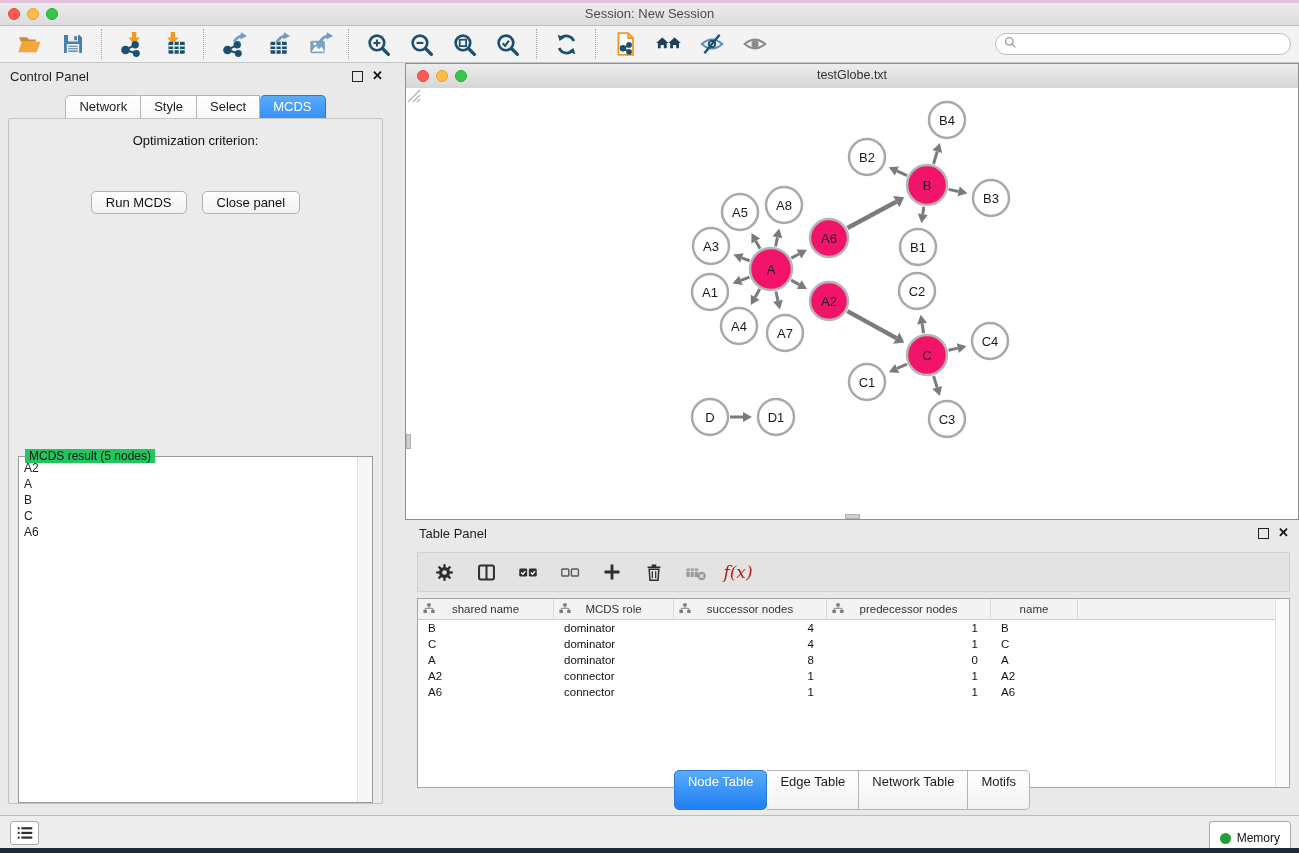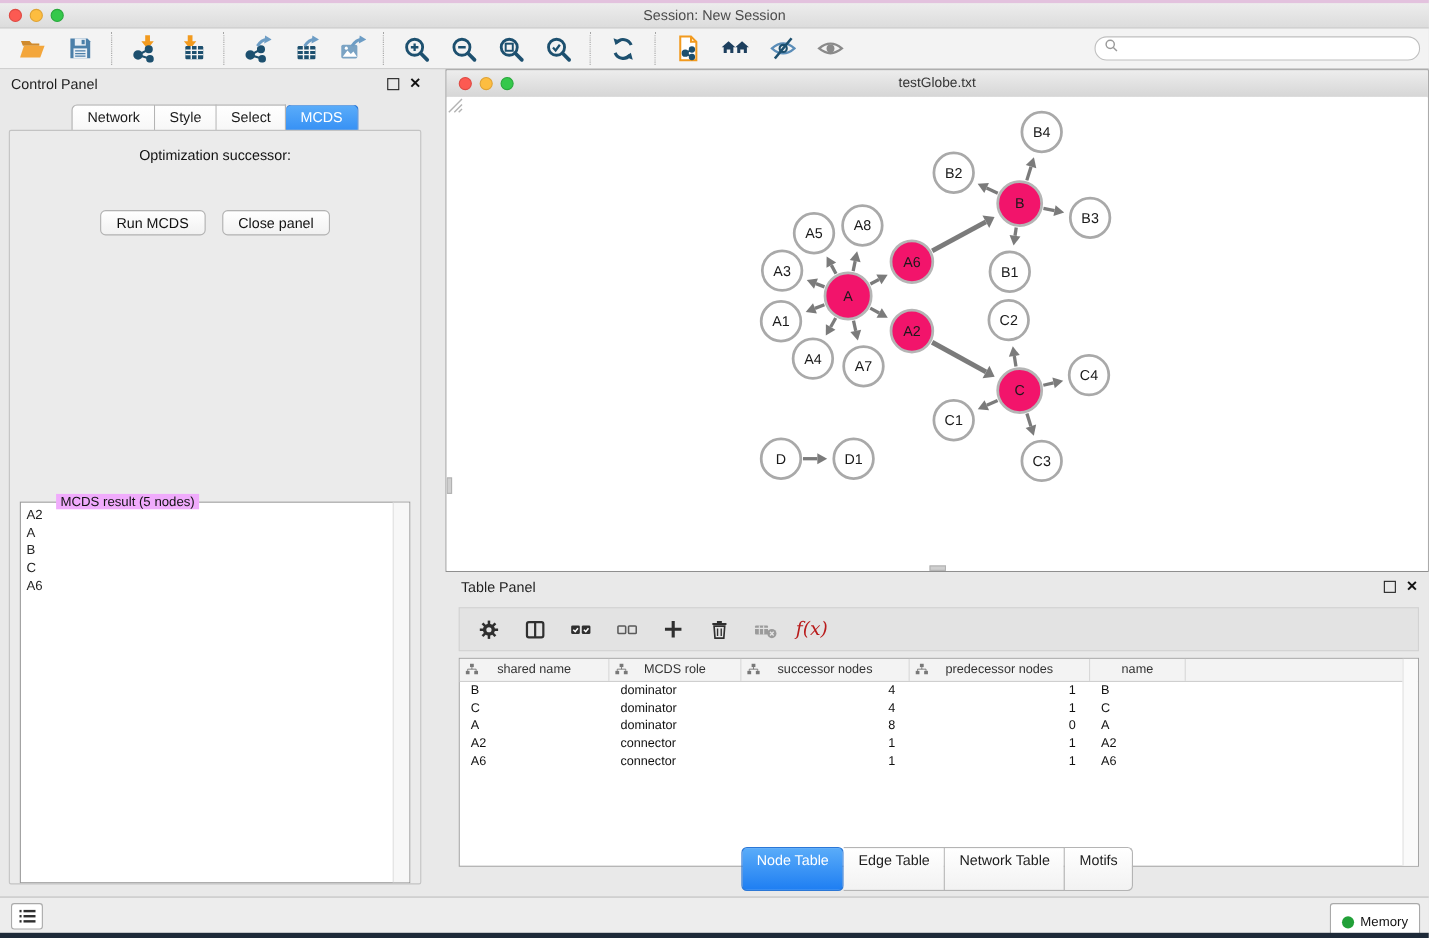--- a/index.html
+++ b/index.html
@@ -45,21 +45,21 @@
              border-radius:4px;display:flex;align-items:center;box-sizing:border-box;}
   .criterion .val{flex:1;font-size:13px;padding-left:9px;color:#111;white-space:nowrap;overflow:hidden;}
   .stepper{width:20px;height:22px;background:linear-gradient(#6cb5fb,#2079ee);border-radius:0 3px 3px 0;
            display:flex;flex-direction:column;align-items:center;justify-content:center;gap:2px;}
   .tri-up{width:0;height:0;border-left:4px solid transparent;border-right:4px solid transparent;border-bottom:5px solid #fff;}
   .tri-dn{width:0;height:0;border-left:4px solid transparent;border-right:4px solid transparent;border-top:5px solid #fff;}
   .cp-buttons{position:absolute;top:72px;left:0;right:0;display:flex;justify-content:center;gap:15px;}
   .btn{background:linear-gradient(#ffffff,#f1f1f1);border:1px solid #b2b2b2;border-radius:5px;
        font-size:13px;color:#111;padding:3px 14px;cursor:default;font-family:inherit;}
   .result-box{position:absolute;left:9px;right:9px;top:337px;height:345px;border:1px solid #9a9a9a;background:#fff;}
-  .result-title{position:absolute;top:-8px;left:6px;background:#f0abfc;padding:0 4px;font-size:12px;color:#111;margin-left:26px;}
+  .result-title{position:absolute;top:-8px;left:6px;background:#22c55e;padding:0 4px;font-size:12px;color:#111;}
   .result-list{position:absolute;left:1px;top:3px;bottom:1px;right:15px;overflow:hidden;font-size:12px;}
   .result-list .li{height:16px;line-height:16px;padding-left:4px;}
   .vscroll{position:absolute;top:0;bottom:0;right:0;width:14px;background:#f7f7f7;border-left:1px solid #e0e0e0;}
   
   .net-window{position:absolute;left:405px;top:63px;width:894px;height:457px;background:#fff;
               border:1px solid #8f8f8f;box-sizing:border-box;}
   .net-titlebar{position:absolute;top:0;left:0;right:0;height:24px;background:linear-gradient(#ededed,#d6d6d6);
                 border-bottom:1px solid #b0b0b0;}
   .net-titlebar .lights{top:6px;left:11px;}
   .net-titlebar .titletext{top:4px;font-size:12.5px;color:#333;}
@@ -304,21 +304,21 @@
         <span class="close-x">✕</span>
       </span>
     </div>
     <div class="segbar cp-tabs">
         <div class="seg">Network</div>
         <div class="seg">Style</div>
         <div class="seg">Select</div>
         <div class="seg sel">MCDS</div>
       </div>
     <div class="cp-content">
-      <div class="opt-label">Optimization successor:</div>
+      <div class="opt-label">Optimization criterion:</div>
       <div class="cp-buttons">
         <button class="btn">Run MCDS</button>
         <button class="btn">Close panel</button>
       </div>
       <div class="result-box">
         <div class="result-title">MCDS result (5 nodes)</div>
         <div class="result-list">
             <div class="li">A2</div>
             <div class="li">A</div>
             <div class="li">B</div>

